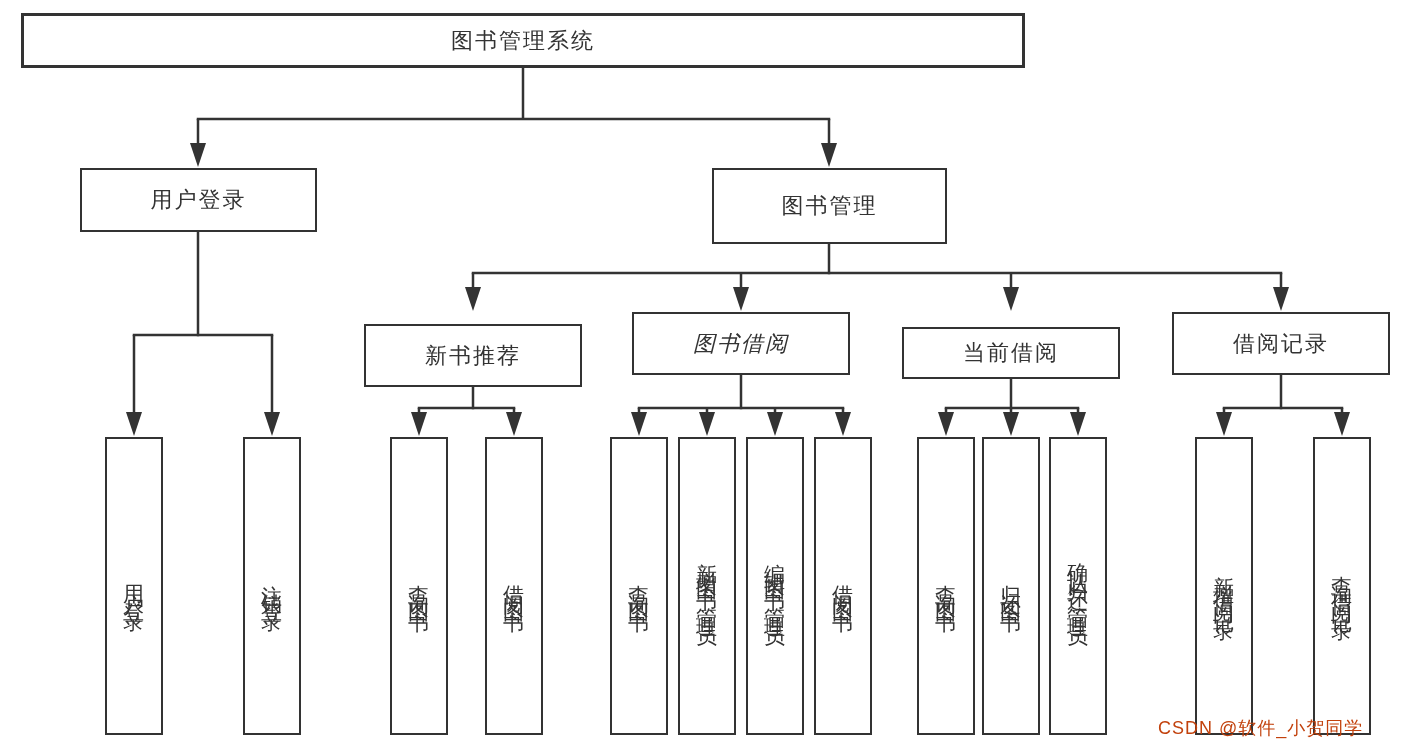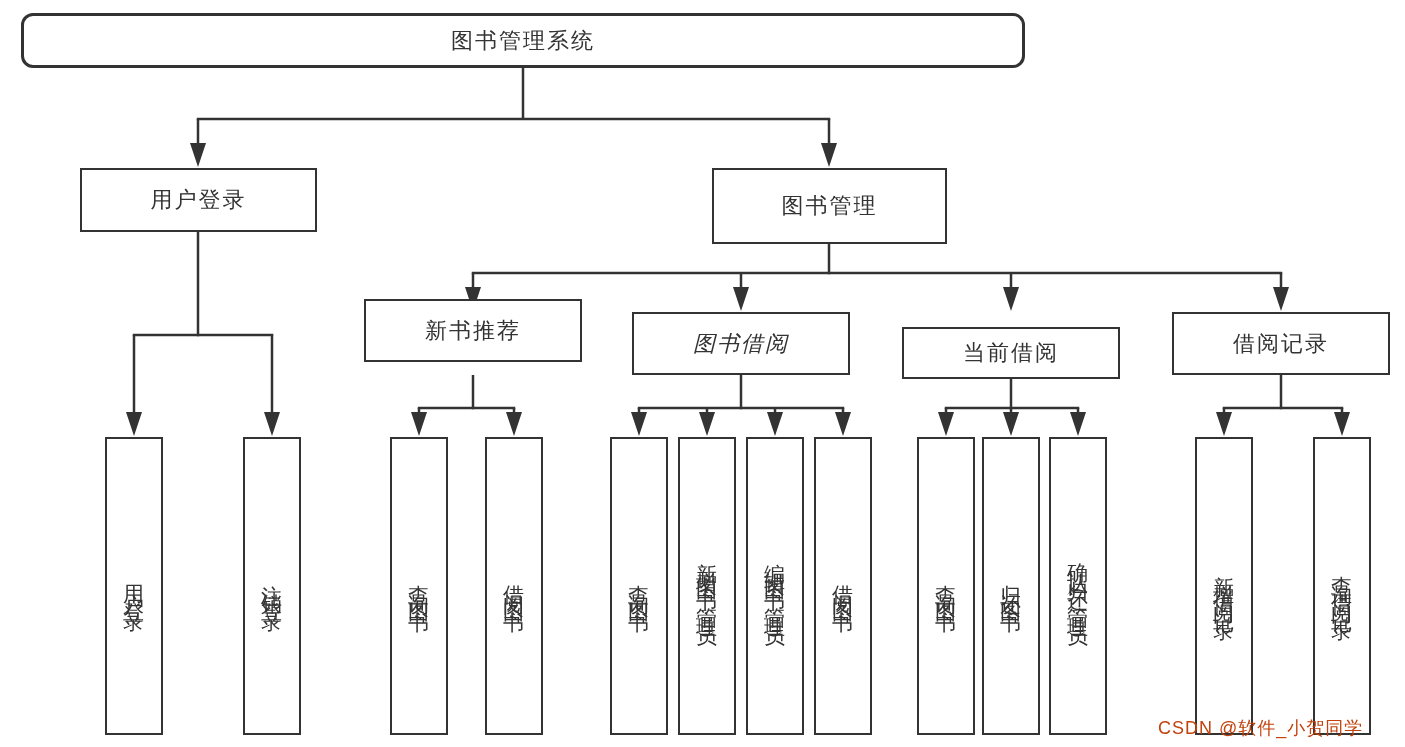--- a/index.html
+++ b/index.html
@@ -125,32 +125,32 @@
       <polygon points="767,412 783,412 775,436"></polygon>
       <polygon points="835,412 851,412 843,436"></polygon>
       <polygon points="938,412 954,412 946,436"></polygon>
       <polygon points="1003,412 1019,412 1011,436"></polygon>
       <polygon points="1070,412 1086,412 1078,436"></polygon>
       <polygon points="1216,412 1232,412 1224,436"></polygon>
       <polygon points="1334,412 1350,412 1342,436"></polygon>
     </g>
   </svg>
 
-  <div class="node root" style="left:21px; top:13px; width:1004px; height:55px;border-radius:12px;">
+  <div class="node root" style="left:21px; top:13px; width:1004px; height:55px;">
     <span class="hlabel">图书管理系统</span>
   </div>
 
   <div class="node" style="left:80px; top:168px; width:237px; height:64px;">
     <span class="hlabel">用户登录</span>
   </div>
   <div class="node" style="left:712px; top:168px; width:235px; height:76px;">
     <span class="hlabel">图书管理</span>
   </div>
 
-  <div class="node" style="left:364px; top:299px; width:218px; height:63px;">
+  <div class="node" style="left:364px; top:324px; width:218px; height:63px;">
     <span class="hlabel">新书推荐</span>
   </div>
   <div class="node" style="left:632px; top:312px; width:218px; height:63px;font-style:italic;">
     <span class="hlabel">图书借阅</span>
   </div>
   <div class="node" style="left:902px; top:327px; width:218px; height:52px;">
     <span class="hlabel">当前借阅</span>
   </div>
   <div class="node" style="left:1172px; top:312px; width:218px; height:63px;text-align:center;">
     <span class="hlabel">借阅记录</span>

